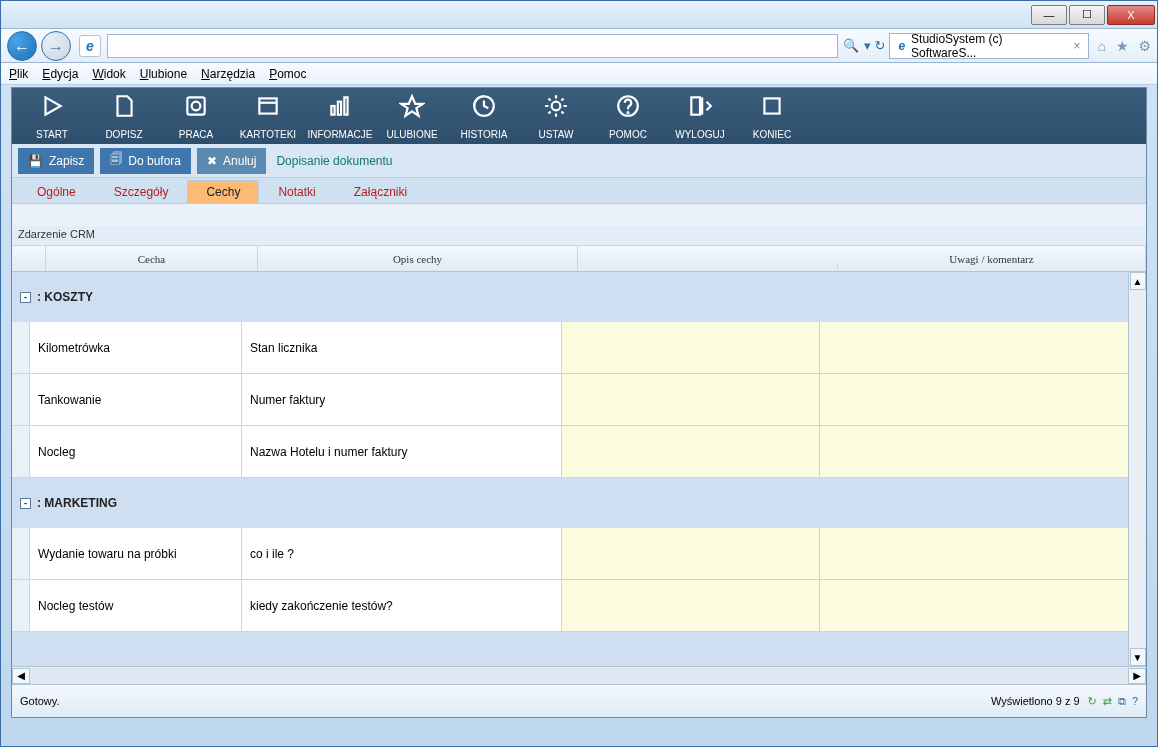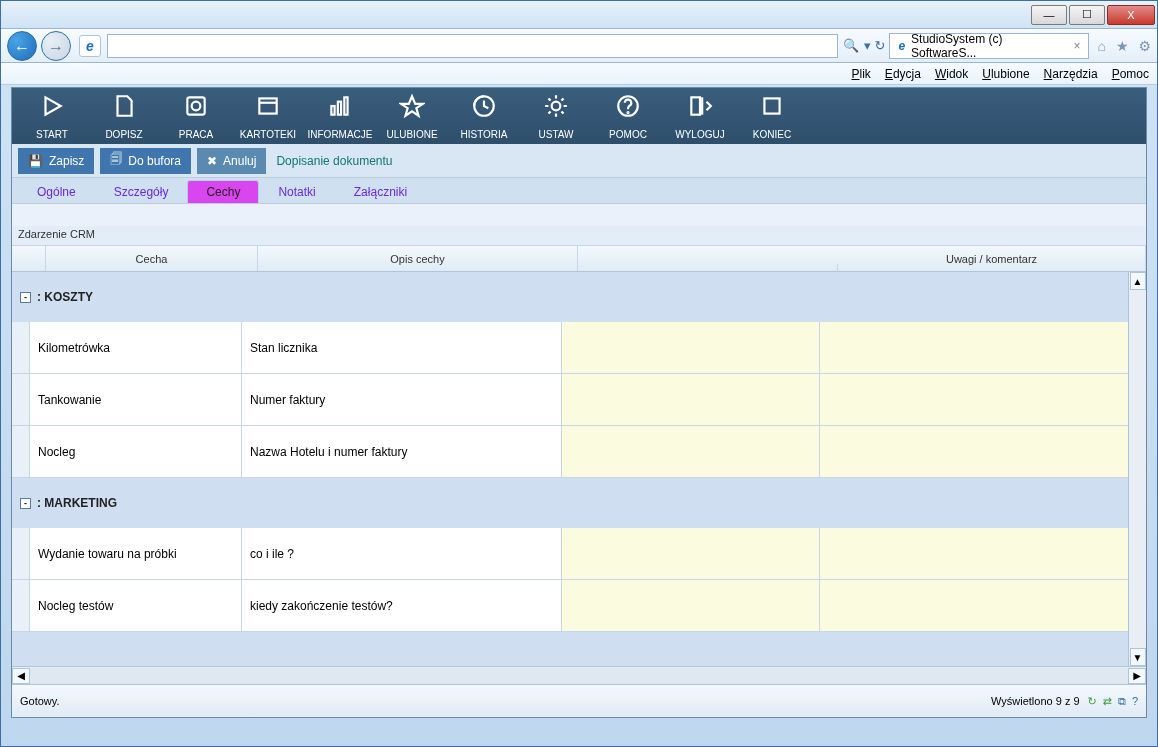--- a/index.html
+++ b/index.html
@@ -14,45 +14,45 @@
 .ie-nav { height:34px; background:linear-gradient(#f7fbff,#e4eef9); display:flex; align-items:center; padding:0 6px; border-bottom:1px solid #9ab6d4;}
 .ie-back,.ie-fwd{width:30px;height:30px;border-radius:50%;display:flex;align-items:center;justify-content:center;font-size:16px;color:#fff;background:radial-gradient(circle at 30% 30%,#4aa3e8,#1d6fb8);margin-right:4px;border:1px solid #2d6fa3; cursor:pointer;}
 .ie-fwd{background:radial-gradient(circle at 30% 30%,#e8eef4,#c8d6e4); color:#5a7a9a;}
 .ie-logo{width:22px;height:22px;margin-left:4px;display:flex;align-items:center;justify-content:center;color:#1d6fb8;font-weight:bold;font-size:14px;font-style:italic;border:1px solid #b0c4d8;border-radius:3px;background:#fff;}
 .addr{flex:1;height:24px;background:#fff;border:1px solid #9ab6d4;margin:0 6px;display:flex;align-items:center;padding:0 6px;font-size:12px;color:#999;}
 .searchctl{display:flex;align-items:center;gap:4px;margin-right:4px;color:#3a6ea5;font-size:13px;}
 .ie-tab{height:26px;border:1px solid #9ab6d4;background:#fff;display:flex;align-items:center;padding:0 8px;font-size:12px;gap:6px;max-width:200px;}
 .ie-tab .x{color:#888;cursor:pointer;}
 .ie-chrome-icons{display:flex;gap:10px;margin-left:8px;color:#7a98b6;font-size:14px;}
 
-.ie-menu{height:22px;background:linear-gradient(#f7fbff,#e9f2fb);border-bottom:1px solid #b8cde2;display:flex;align-items:center;padding:0 8px;font-size:12px;gap:14px;justify-content:flex-end;}
+.ie-menu{height:22px;background:linear-gradient(#f7fbff,#e9f2fb);border-bottom:1px solid #b8cde2;display:flex;align-items:center;padding:0 8px;font-size:12px;gap:14px;}
 .ie-menu span{cursor:pointer;}
 .ie-menu u{text-decoration:underline;}
 
 
 .app { position:absolute; left:10px; right:10px; top:86px; bottom:28px; background:#eaf1fa; border:1px solid #6b8aa8; display:flex; flex-direction:column;}
 .ribbon{height:56px;background:linear-gradient(#3a5d7c,#2e4f6c);display:flex;align-items:stretch;padding:0 4px;}
 .rbtn{width:72px;display:flex;flex-direction:column;align-items:center;justify-content:center;color:#fff;font-size:10px;gap:10px;cursor:pointer;}
 .rbtn .ico{width:30px;height:26px;display:flex;align-items:center;justify-content:center;}
 .rbtn .ico svg{stroke:#fff;fill:none;stroke-width:2;}
 
 .subtoolbar{height:34px;background:#d9e7f5;display:flex;align-items:center;padding:0 6px;gap:6px;border-bottom:1px solid #b8cde2;}
 .tb-btn{height:26px;background:#3f76ad;color:#fff;border:none;padding:0 10px;font-size:12px;display:flex;align-items:center;gap:6px;cursor:pointer;}
 .tb-btn.alt{background:#5a8ab0;}
 .tb-label{color:#0f766e;font-size:12px;margin-left:4px;}
 
 .tabs{height:26px;background:#cfe0f0;display:flex;align-items:flex-end;padding:0 6px;gap:0;border-bottom:1px solid #b8cde2;}
-.tab{padding:4px 18px;font-size:12px;color:#6d28d9;cursor:pointer;border:1px solid transparent;border-bottom:none;}
-.tab.active{background:#d946ef;border-color:#b8cde2;color:#222;border-radius:3px 3px 0 0;}
+.tab{padding:4px 18px;font-size:12px;color:#b91c1c;cursor:pointer;border:1px solid transparent;border-bottom:none;}
+.tab.active{background:#fdba74;border-color:#b8cde2;color:#222;border-radius:3px 3px 0 0;}
 
 .subtitle{height:20px;font-size:11px;padding:2px 6px;color:#333;background:#e3edf7;border-bottom:1px solid #c6d6e6;margin-top:22px;}
 
 .grid-wrap{flex:1;display:flex;flex-direction:column;overflow:hidden;background:#cfdef0;}
 .grid-head{display:flex;background:linear-gradient(#f3f8fd,#e0ebf5);border-bottom:1px solid #b0c4d8;font-size:11px;color:#333;height:26px;align-items:center;}
-.gh{border-right:1px solid #c6d6e6;padding:12px 8px;display:flex;align-items:center;justify-content:center;height:100%;}
+.gh{border-right:1px solid #c6d6e6;padding:12px 8px;display:flex;align-items:center;justify-content:center;height:100%;font-family:Liberation Serif, serif;}
 .gh.c0{width:34px;}
 .gh.c1{width:212px;}
 .gh.c2{width:320px;}
 .gh.c3{width:260px;margin-top:36px;}
 .gh.c4{flex:1;}
 
 .grid-body{flex:1;overflow:auto;background:#cfdef0;position:relative;}
 .group-row{height:50px;display:flex;align-items:center;font-size:12px;font-weight:bold;color:#222;padding-left:8px;gap:6px;}
 .group-row .tog{width:11px;height:11px;border:1px solid #5a7a9a;background:#fff;font-size:9px;line-height:9px;text-align:center;cursor:pointer;}
 .data-row{display:flex;height:52px;align-items:stretch;background:#fff;border-bottom:1px solid #c6d6e6;}

